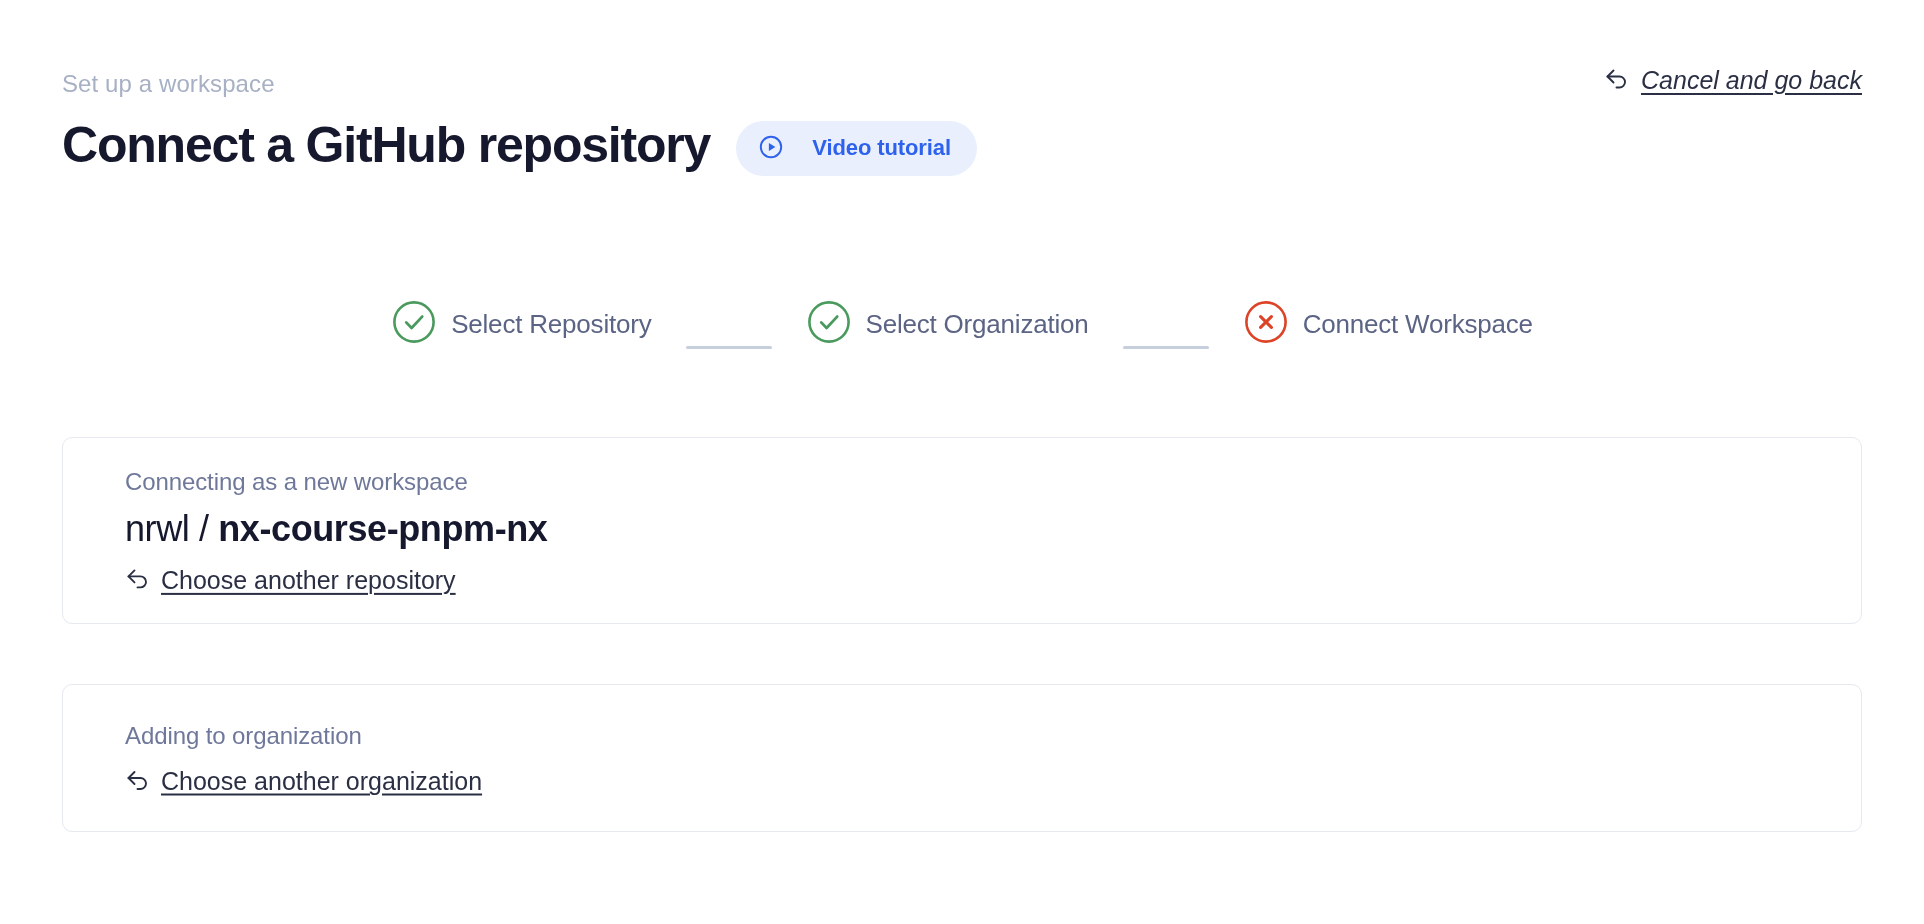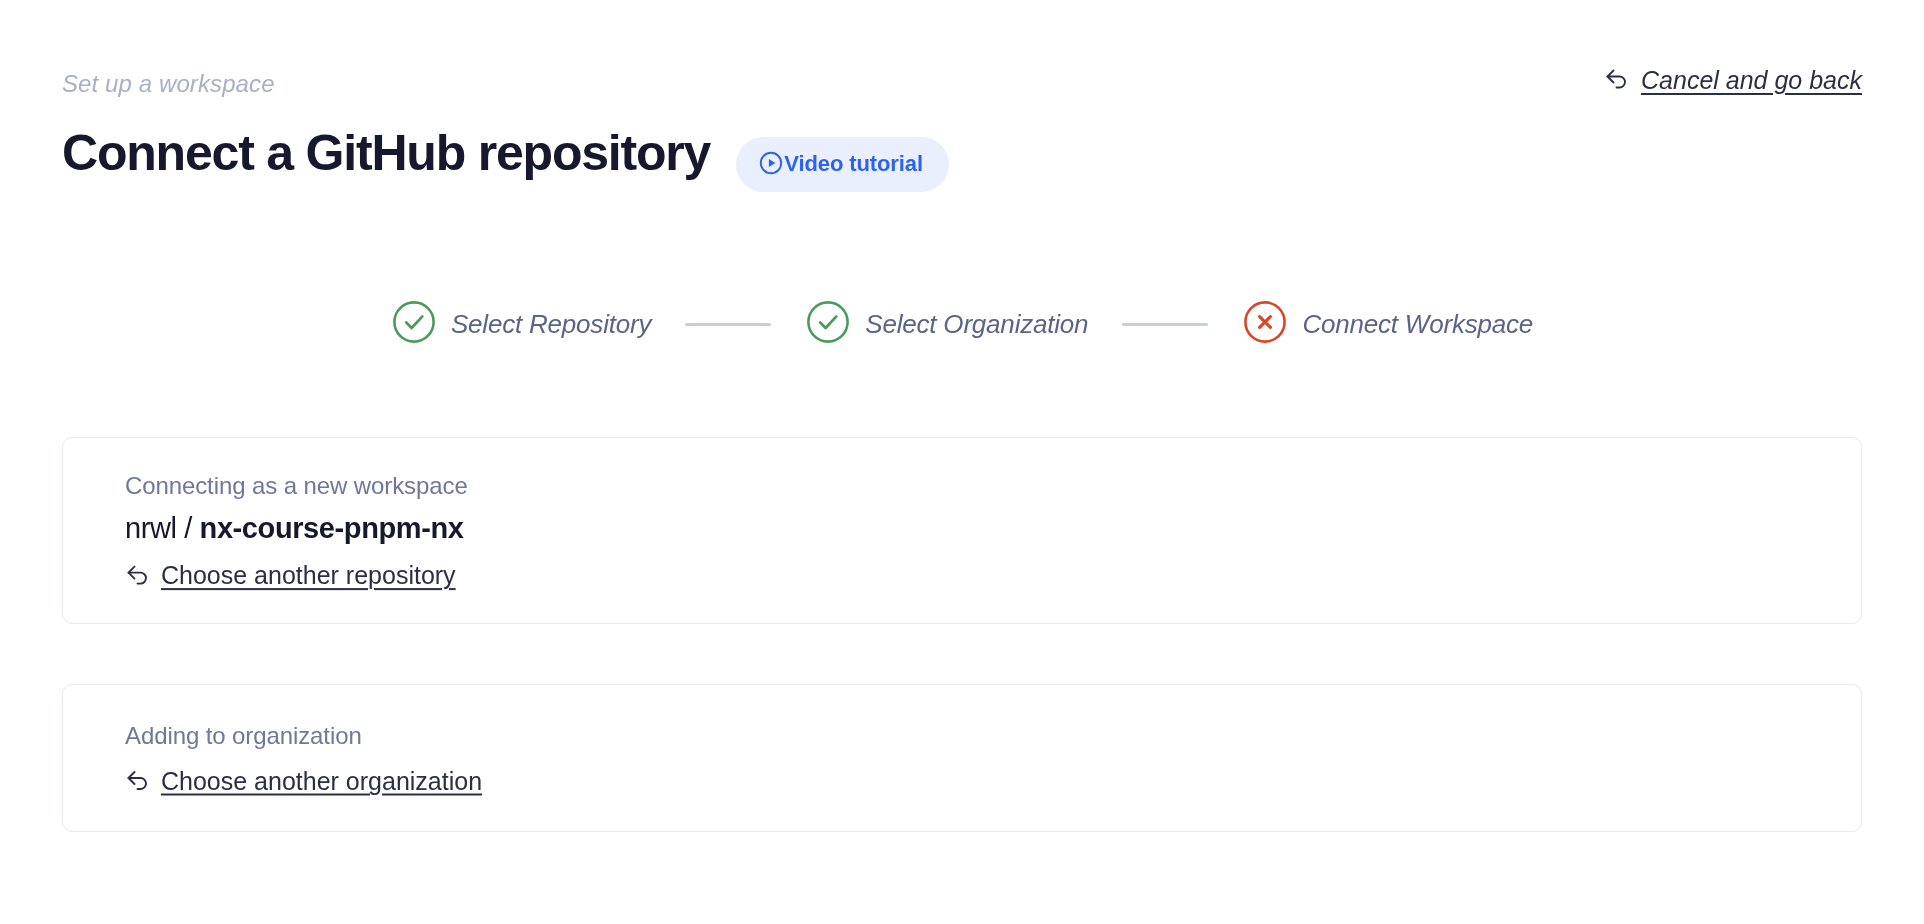--- a/index.html
+++ b/index.html
@@ -34,21 +34,20 @@
     align-items: flex-start;
     justify-content: space-between;
   }
 
   .breadcrumb {
     font-size: 24px;
     font-weight: 400;
     color: #a7b0c4;
     letter-spacing: 0.1px;
     line-height: 1.2;
-    font-style: italic;
   }
 
   .cancel-link {
     display: inline-flex;
     align-items: flex-start;
     gap: 11px;
     color: #2b2f44;
     text-decoration: none;
     cursor: pointer;
     margin-top: -4px;
@@ -77,48 +76,47 @@
     font-weight: 700;
     letter-spacing: -1.2px;
     color: #16192e;
     line-height: 1.12;
     white-space: nowrap;
   }
 
   .video-badge {
     display: inline-flex;
     align-items: center;
-    gap: 0;
+    gap: 28px;
     background: #e9effd;
     border: none;
     border-radius: 999px;
     padding: 13px 26px 13px 22px;
     cursor: pointer;
-    margin-top: 22px;
+    margin-top: 6px;
   }
   .video-badge-label {
     font-size: 22px;
     font-weight: 700;
     color: #2f62ec;
     letter-spacing: -0.1px;
     white-space: nowrap;
   }
   .play-icon { display: block; flex: 0 0 auto; }
 
   
   .stepper {
     position: absolute;
     top: 299px;
     left: 0;
     width: 100%;
     display: flex;
-    align-items: center;
+    align-items: flex-end;
     justify-content: center;
     gap: 16px;
-    font-style: italic;
   }
 
   .step {
     display: inline-flex;
     align-items: center;
     gap: 14px;
   }
   .step-icon { display: block; flex: 0 0 auto; }
   .step-label {
     font-size: 26px;
@@ -170,21 +168,21 @@
   .card-label {
     font-size: 24px;
     font-weight: 400;
     color: #6f789a;
     letter-spacing: -0.1px;
     line-height: 1.25;
   }
 
   .card-value {
     margin-top: 10px;
-    font-size: 29px;
+    font-size: 36px;
     color: #16192e;
     letter-spacing: -0.4px;
     line-height: 1.2;
   }
   .card-value .value-owner { font-weight: 500; }
   .card-value .value-sep   { font-weight: 500; }
   .card-value .value-name  { font-weight: 700; }
   .card-value.plain        { font-weight: 500; }
 
   .card-action {

